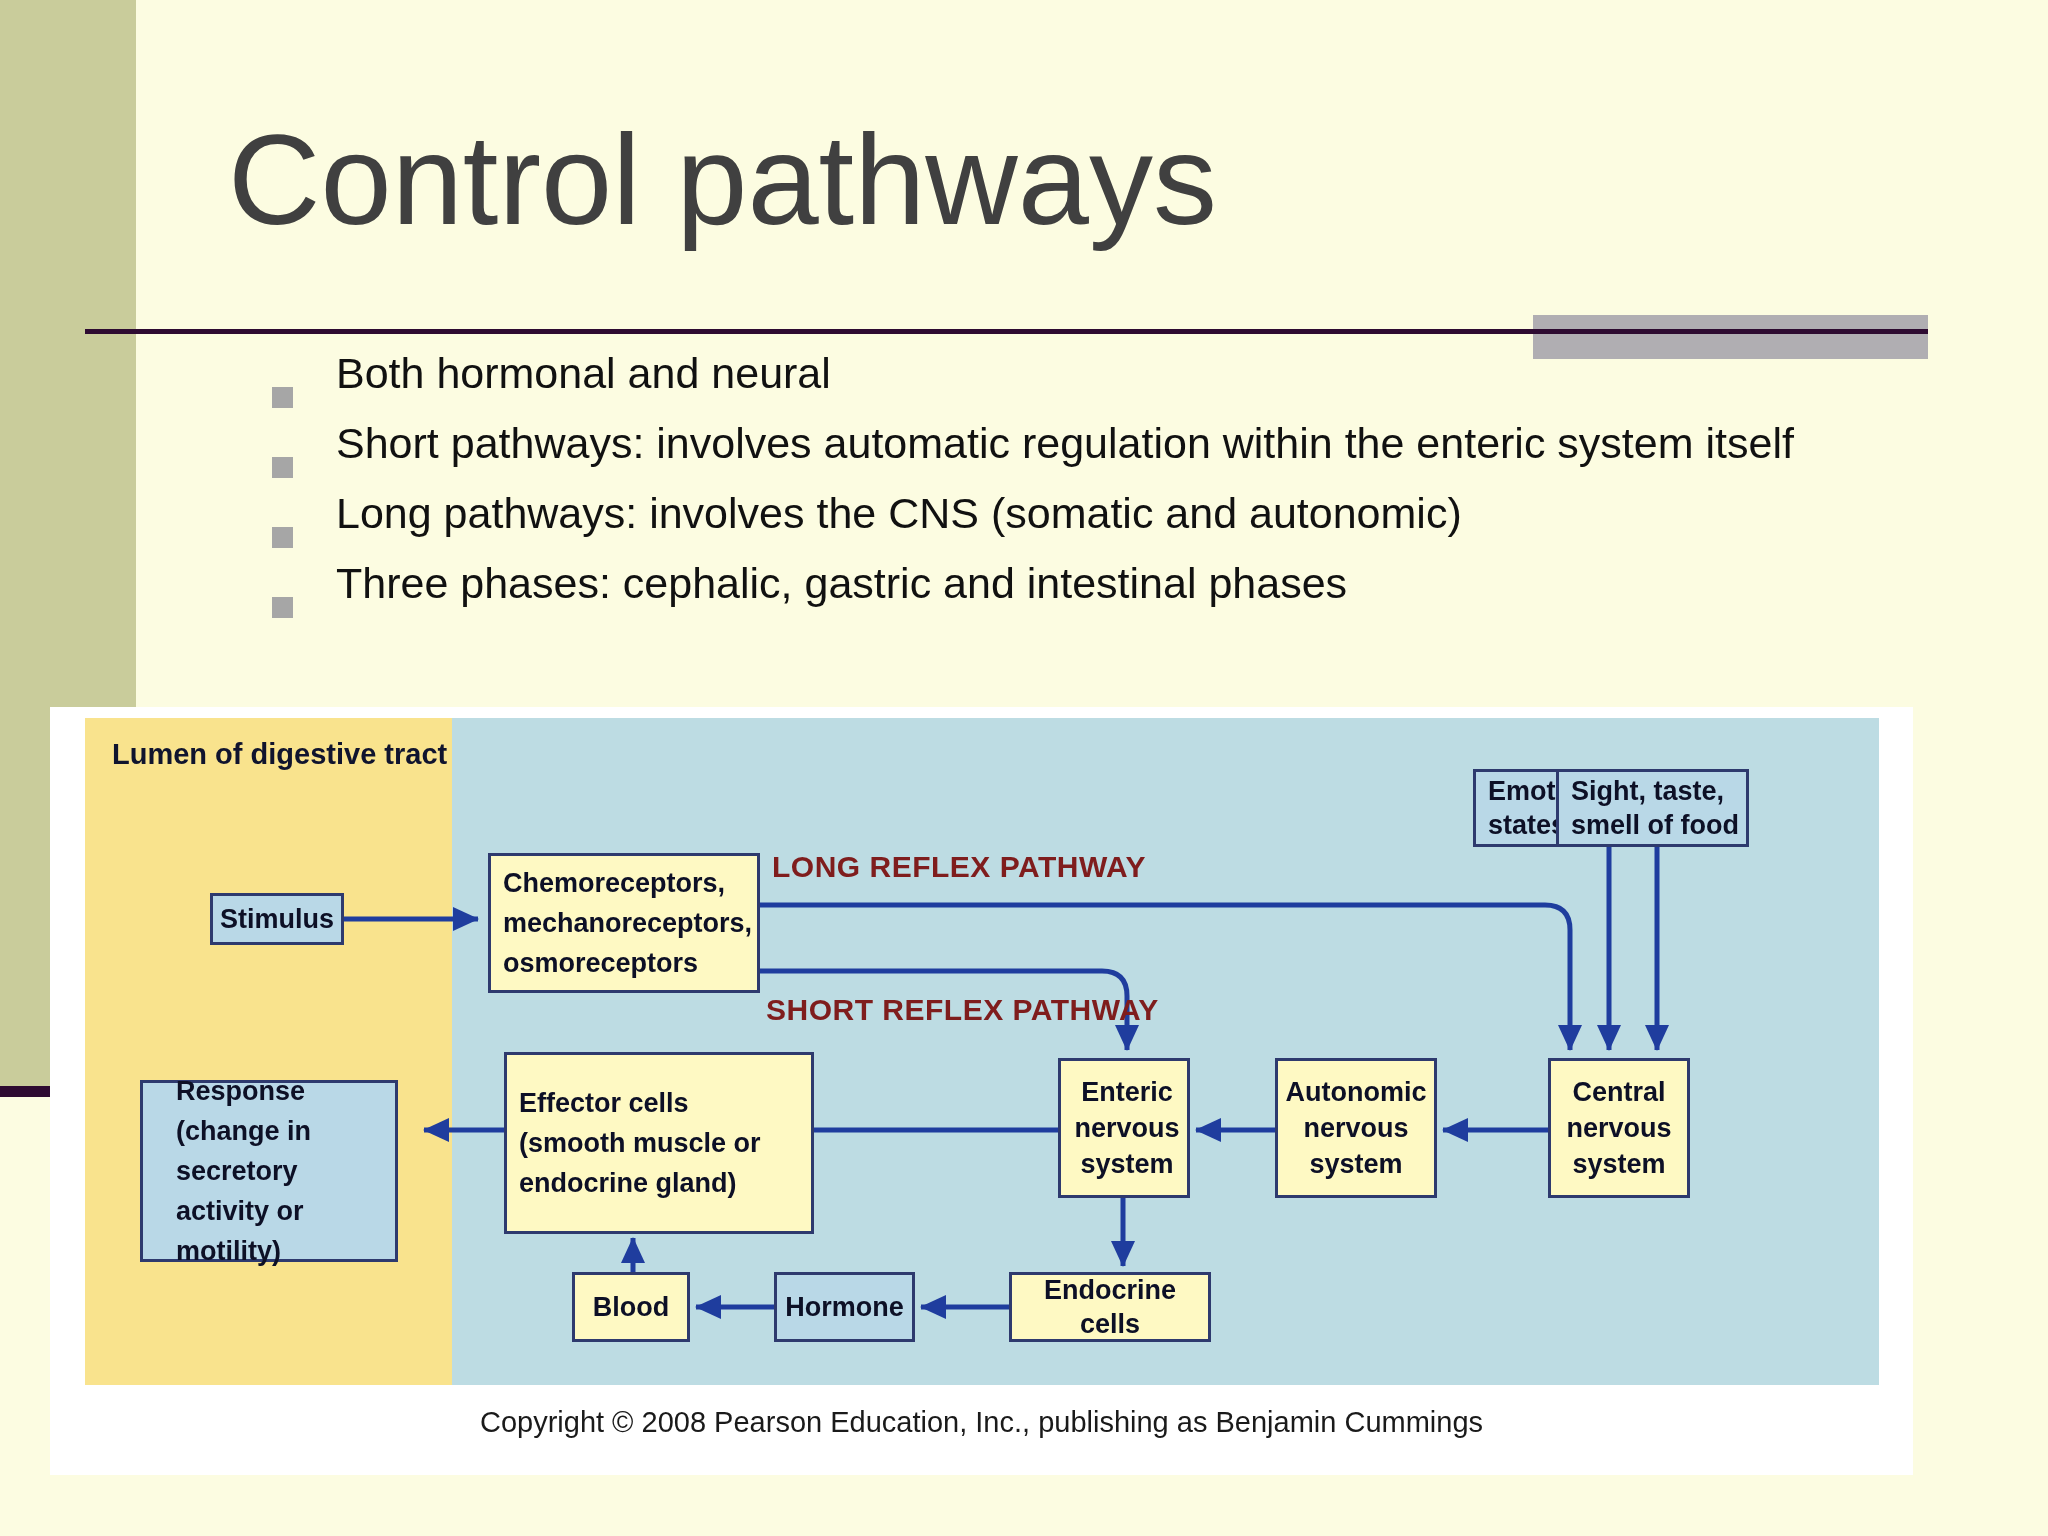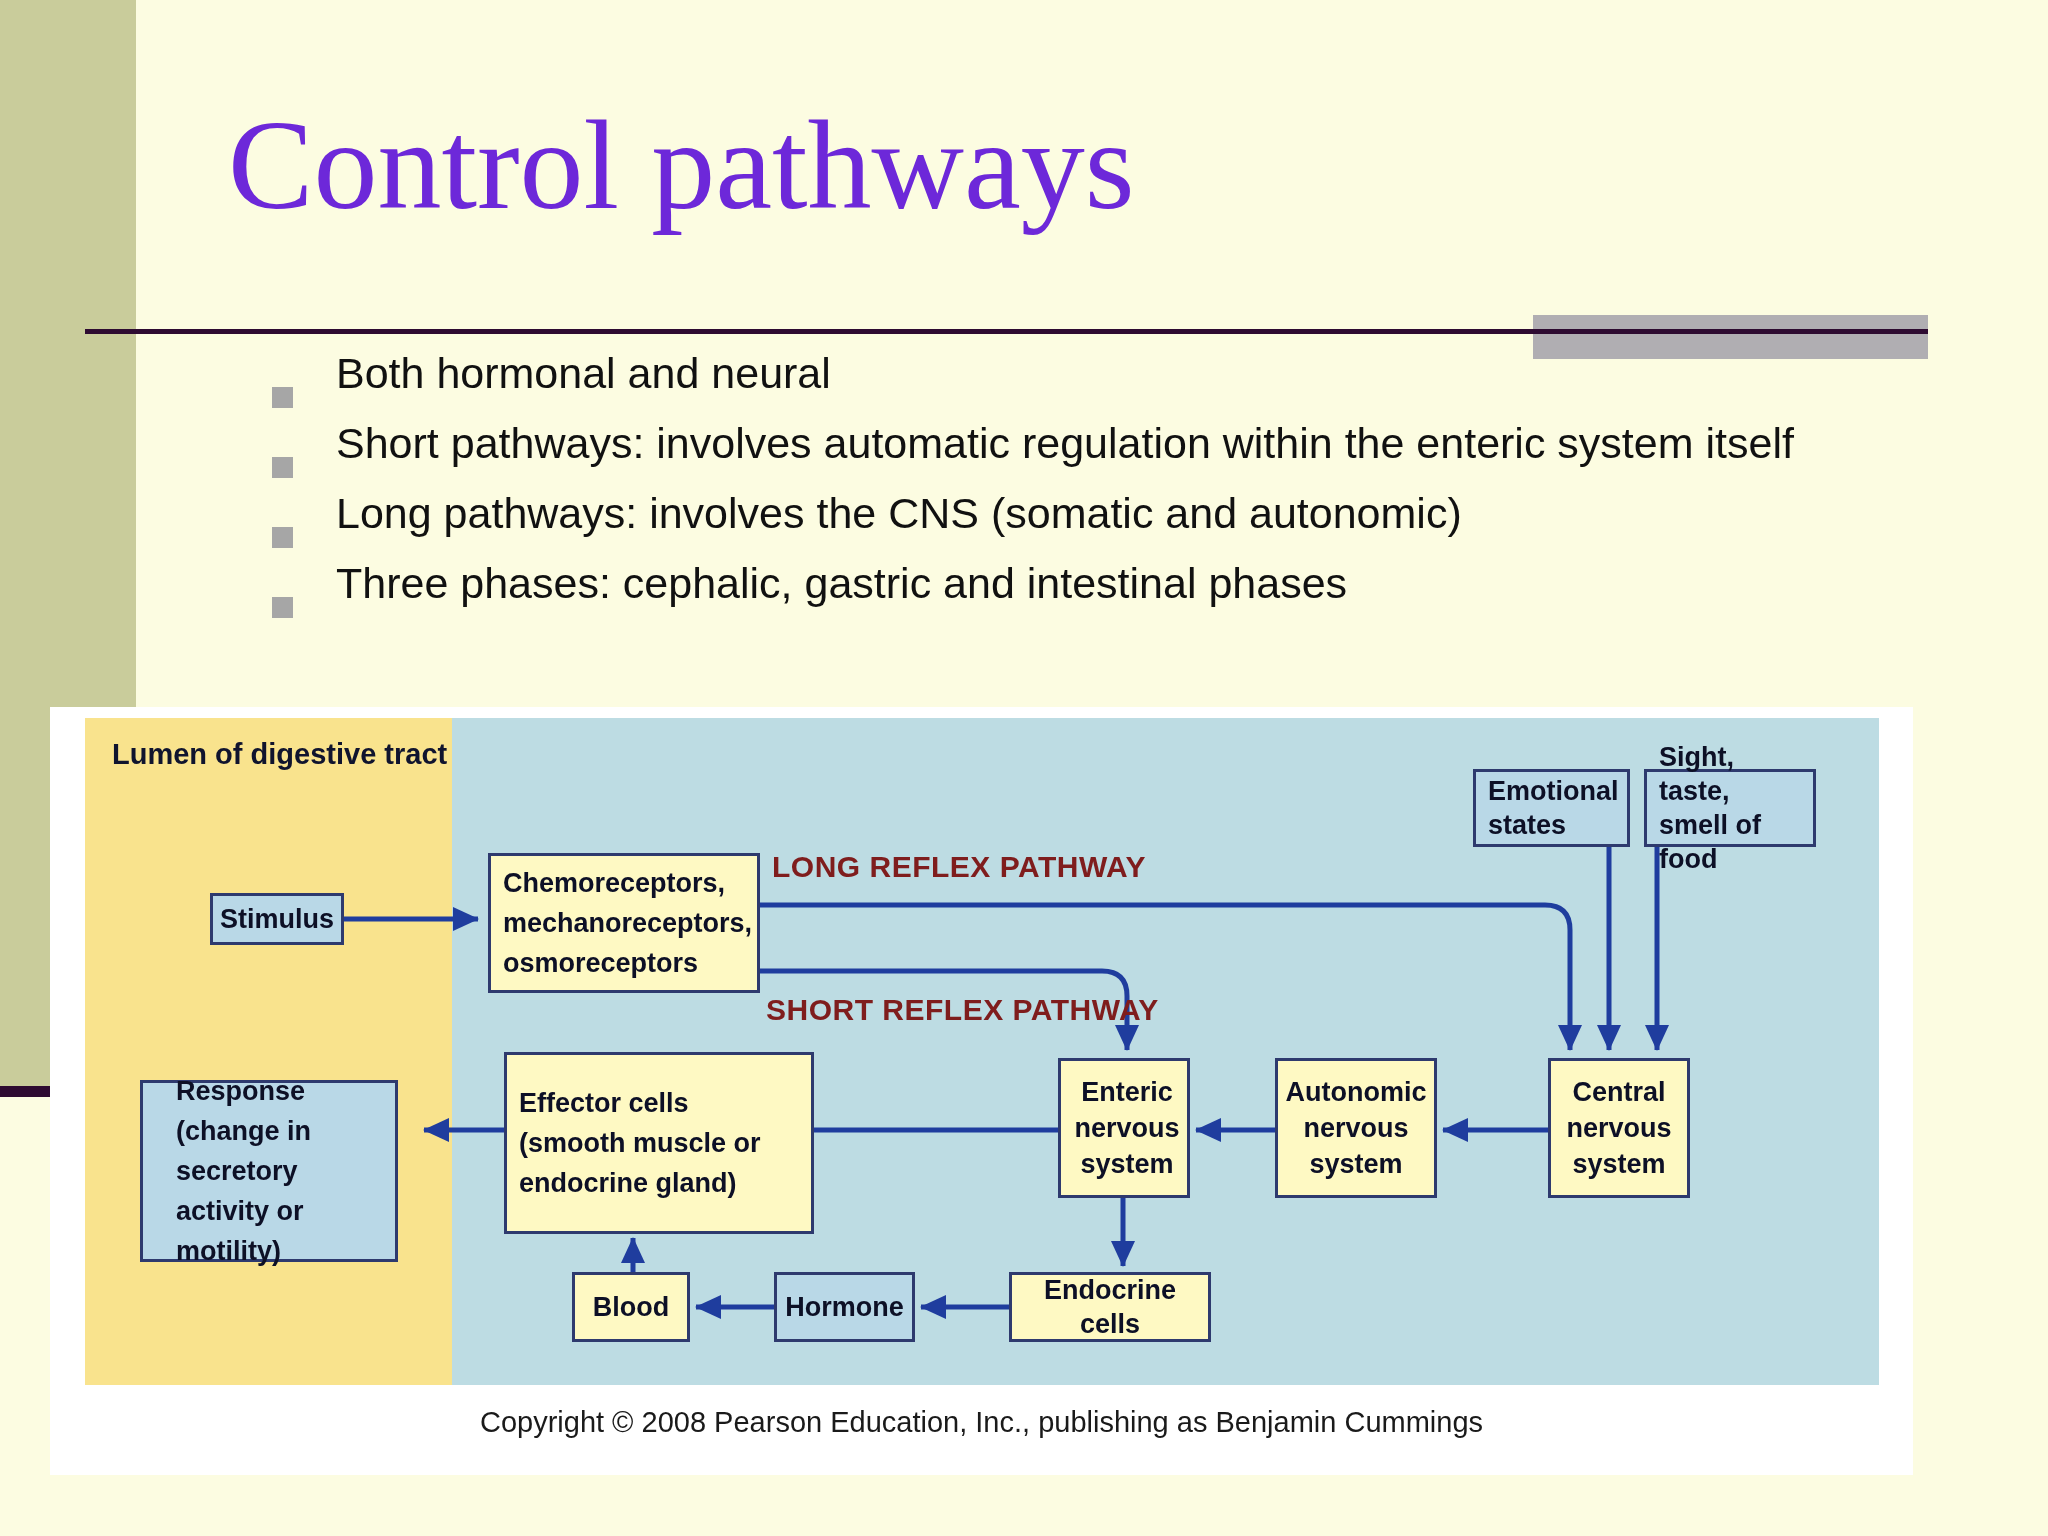--- a/index.html
+++ b/index.html
@@ -3,22 +3,22 @@
 <meta charset="utf-8">
 <style>
   html,body{margin:0;padding:0;}
   body{width:2048px;height:1536px;position:relative;overflow:hidden;
        background:#FCFCE1;font-family:"Liberation Sans",sans-serif;}
   .abs{position:absolute;}
 
   
   #olive-bar{left:0;top:0;width:136px;height:1089px;background:#C9CC9B;z-index:1;}
   #purple-seg{left:0;top:1086px;width:52px;height:11px;background:#2E0B31;z-index:1;}
-  #slide-title{left:228px;top:92px;font-family:Liberation Serif, serif;
-       font-size:128px;color:#6d28d9;z-index:4;white-space:nowrap;}
+  #slide-title{left:228px;top:106px;font-family:Liberation Sans, sans-serif;
+       font-size:128px;color:#404040;z-index:4;white-space:nowrap;}
   #title-gray-block{left:1533px;top:315px;width:395px;height:44px;background:#B0AEB2;z-index:2;}
   #title-rule{left:85px;top:329px;width:1843px;height:5px;background:#2E0B31;z-index:3;}
 
   
   #bullet-list{left:272px;top:338px;width:1560px;z-index:4;list-style:none;margin:0;padding:0;}
   #bullet-list li{display:flex;align-items:flex-end;margin:0;}
   .bullet-marker{flex:0 0 21px;width:21px;height:21px;background:#A6A6A6;margin-top:24px;margin-right:43px;}
   .bullet-text{font-size:43px;line-height:70px;color:#111111;max-width:1500px;}
 
   
@@ -112,21 +112,21 @@
   <div>Chemoreceptors,</div>
   <div>mechanoreceptors,</div>
   <div>osmoreceptors</div>
 </div>
 
 <div class="dbox lblue tleft" style="left:1473px;top:769px;width:157px;height:78px;">
   <div>Emotional</div>
   <div>states</div>
 </div>
 
-<div class="dbox lblue tleft" style="left:1644px;top:769px;width:172px;height:78px;">
+<div class="dbox lblue tleft" style="left:1556px;top:769px;width:193px;height:78px;">
   <div>Sight, taste,</div>
   <div>smell of food</div>
 </div>
 
 <div class="dbox lblue tleft lh40" style="left:140px;top:1080px;width:258px;height:182px;padding-left:33px;">
   <div>Response</div>
   <div>(change in secretory</div>
   <div>activity or motility)</div>
 </div>
 

